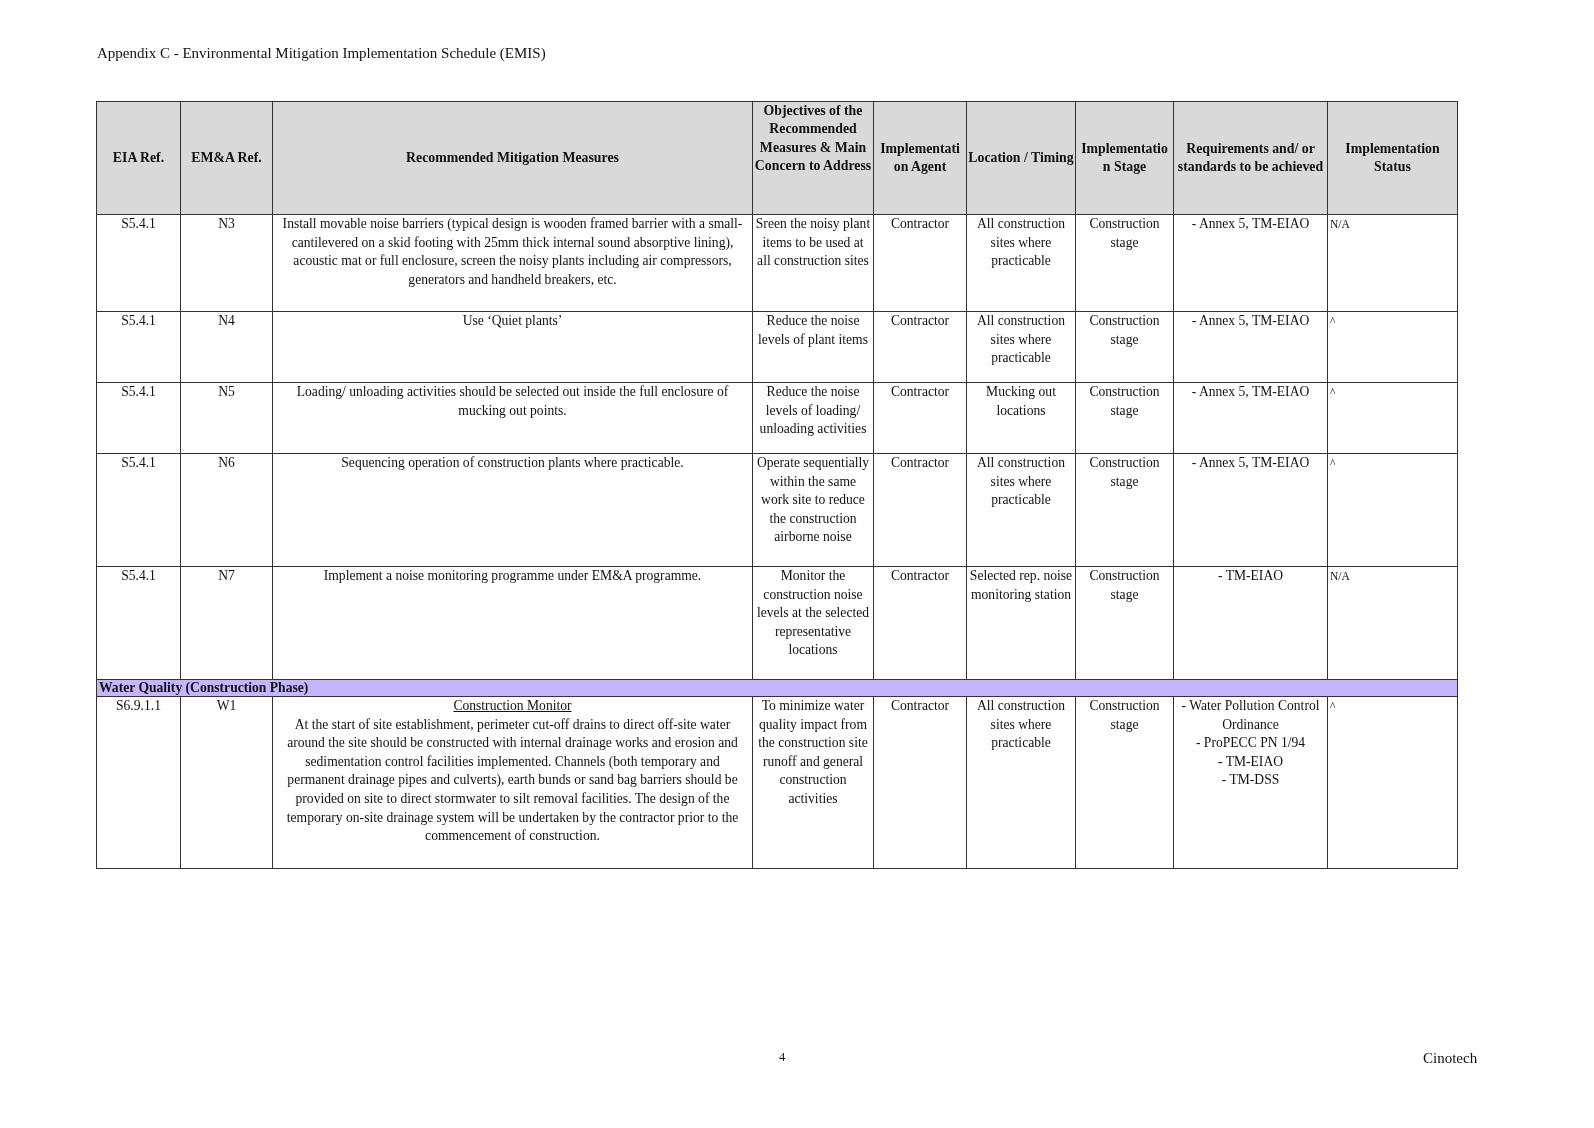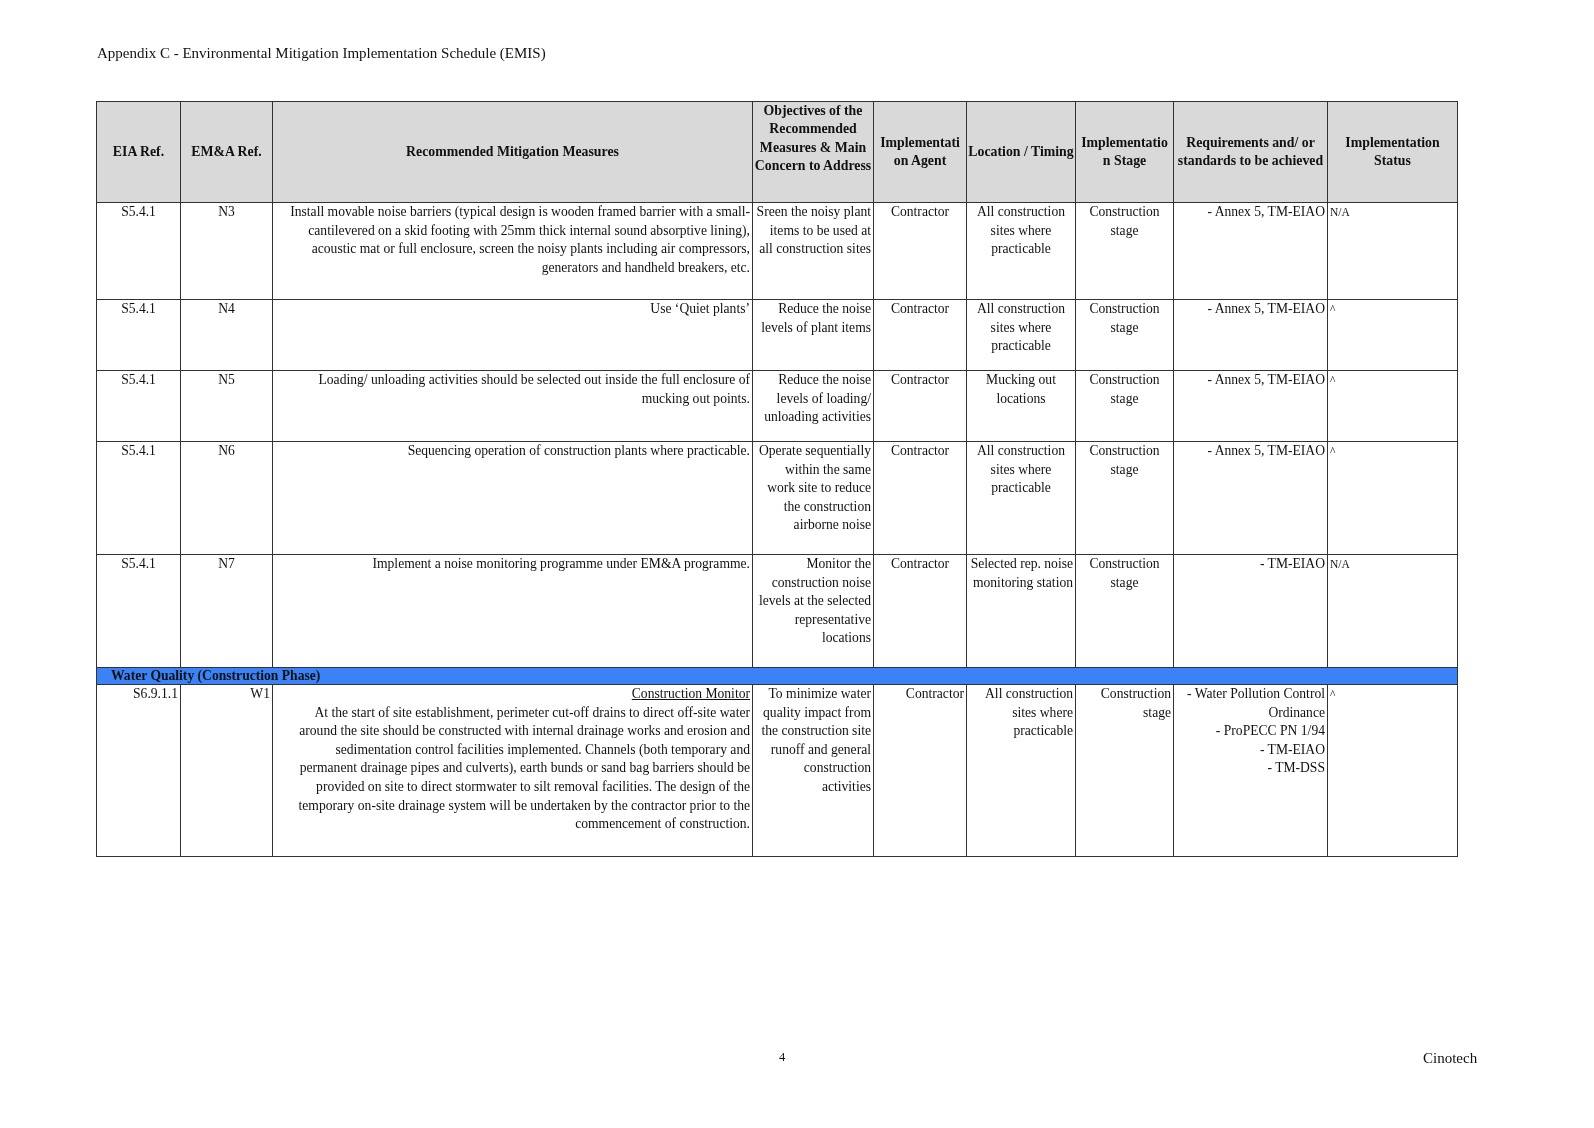--- a/index.html
+++ b/index.html
@@ -27,34 +27,34 @@
   table.emis col.c8 { width: 154px; }
   table.emis col.c9 { width: 130px; }
 
   table.emis th, table.emis td {
     border: 1.5px solid #333; vertical-align: top; padding: 0 2px;
     overflow: hidden;
   }
   table.emis thead th {
     background: #d9d9d9; font-weight: bold; text-align: center;
     vertical-align: middle; height: 88px; line-height: 18.4px; font-size: 13.8px;
-    padding: 6px 1px;
+    padding: 12px 1px;
   }
   table.emis thead th.obj-head { vertical-align: top; padding-top: 0; }
   .center { text-align: center; }
-  .left { text-align: right; margin-top: 45px; }
+  .left { text-align: center; margin-top: 45px; }
   .status { font-size: 11.5px; }
   tr.r-n3 td { height: 96px; }
   tr.r-n4 td { height: 70px; }
   tr.r-n5 td { height: 70px; }
   tr.r-n6 td { height: 112px; }
   tr.r-n7 td { height: 112px; }
   tr.section td {
-    background: #3b82f6; font-weight: bold; height: 16px; line-height: 16px;
-    padding: 0 14px;
+    background: #c4b5fd; font-weight: bold; height: 16px; line-height: 16px;
+    padding: 0 2px;
   }
   tr.r-w1 td { height: 171px; }
   .subtitle { text-decoration: underline; }
   .req-line { display: block; }
 </style>
 </head>
 <body>
 
 <div class="page-header">Appendix C - Environmental Mitigation Implementation Schedule (EMIS)</div>
 

